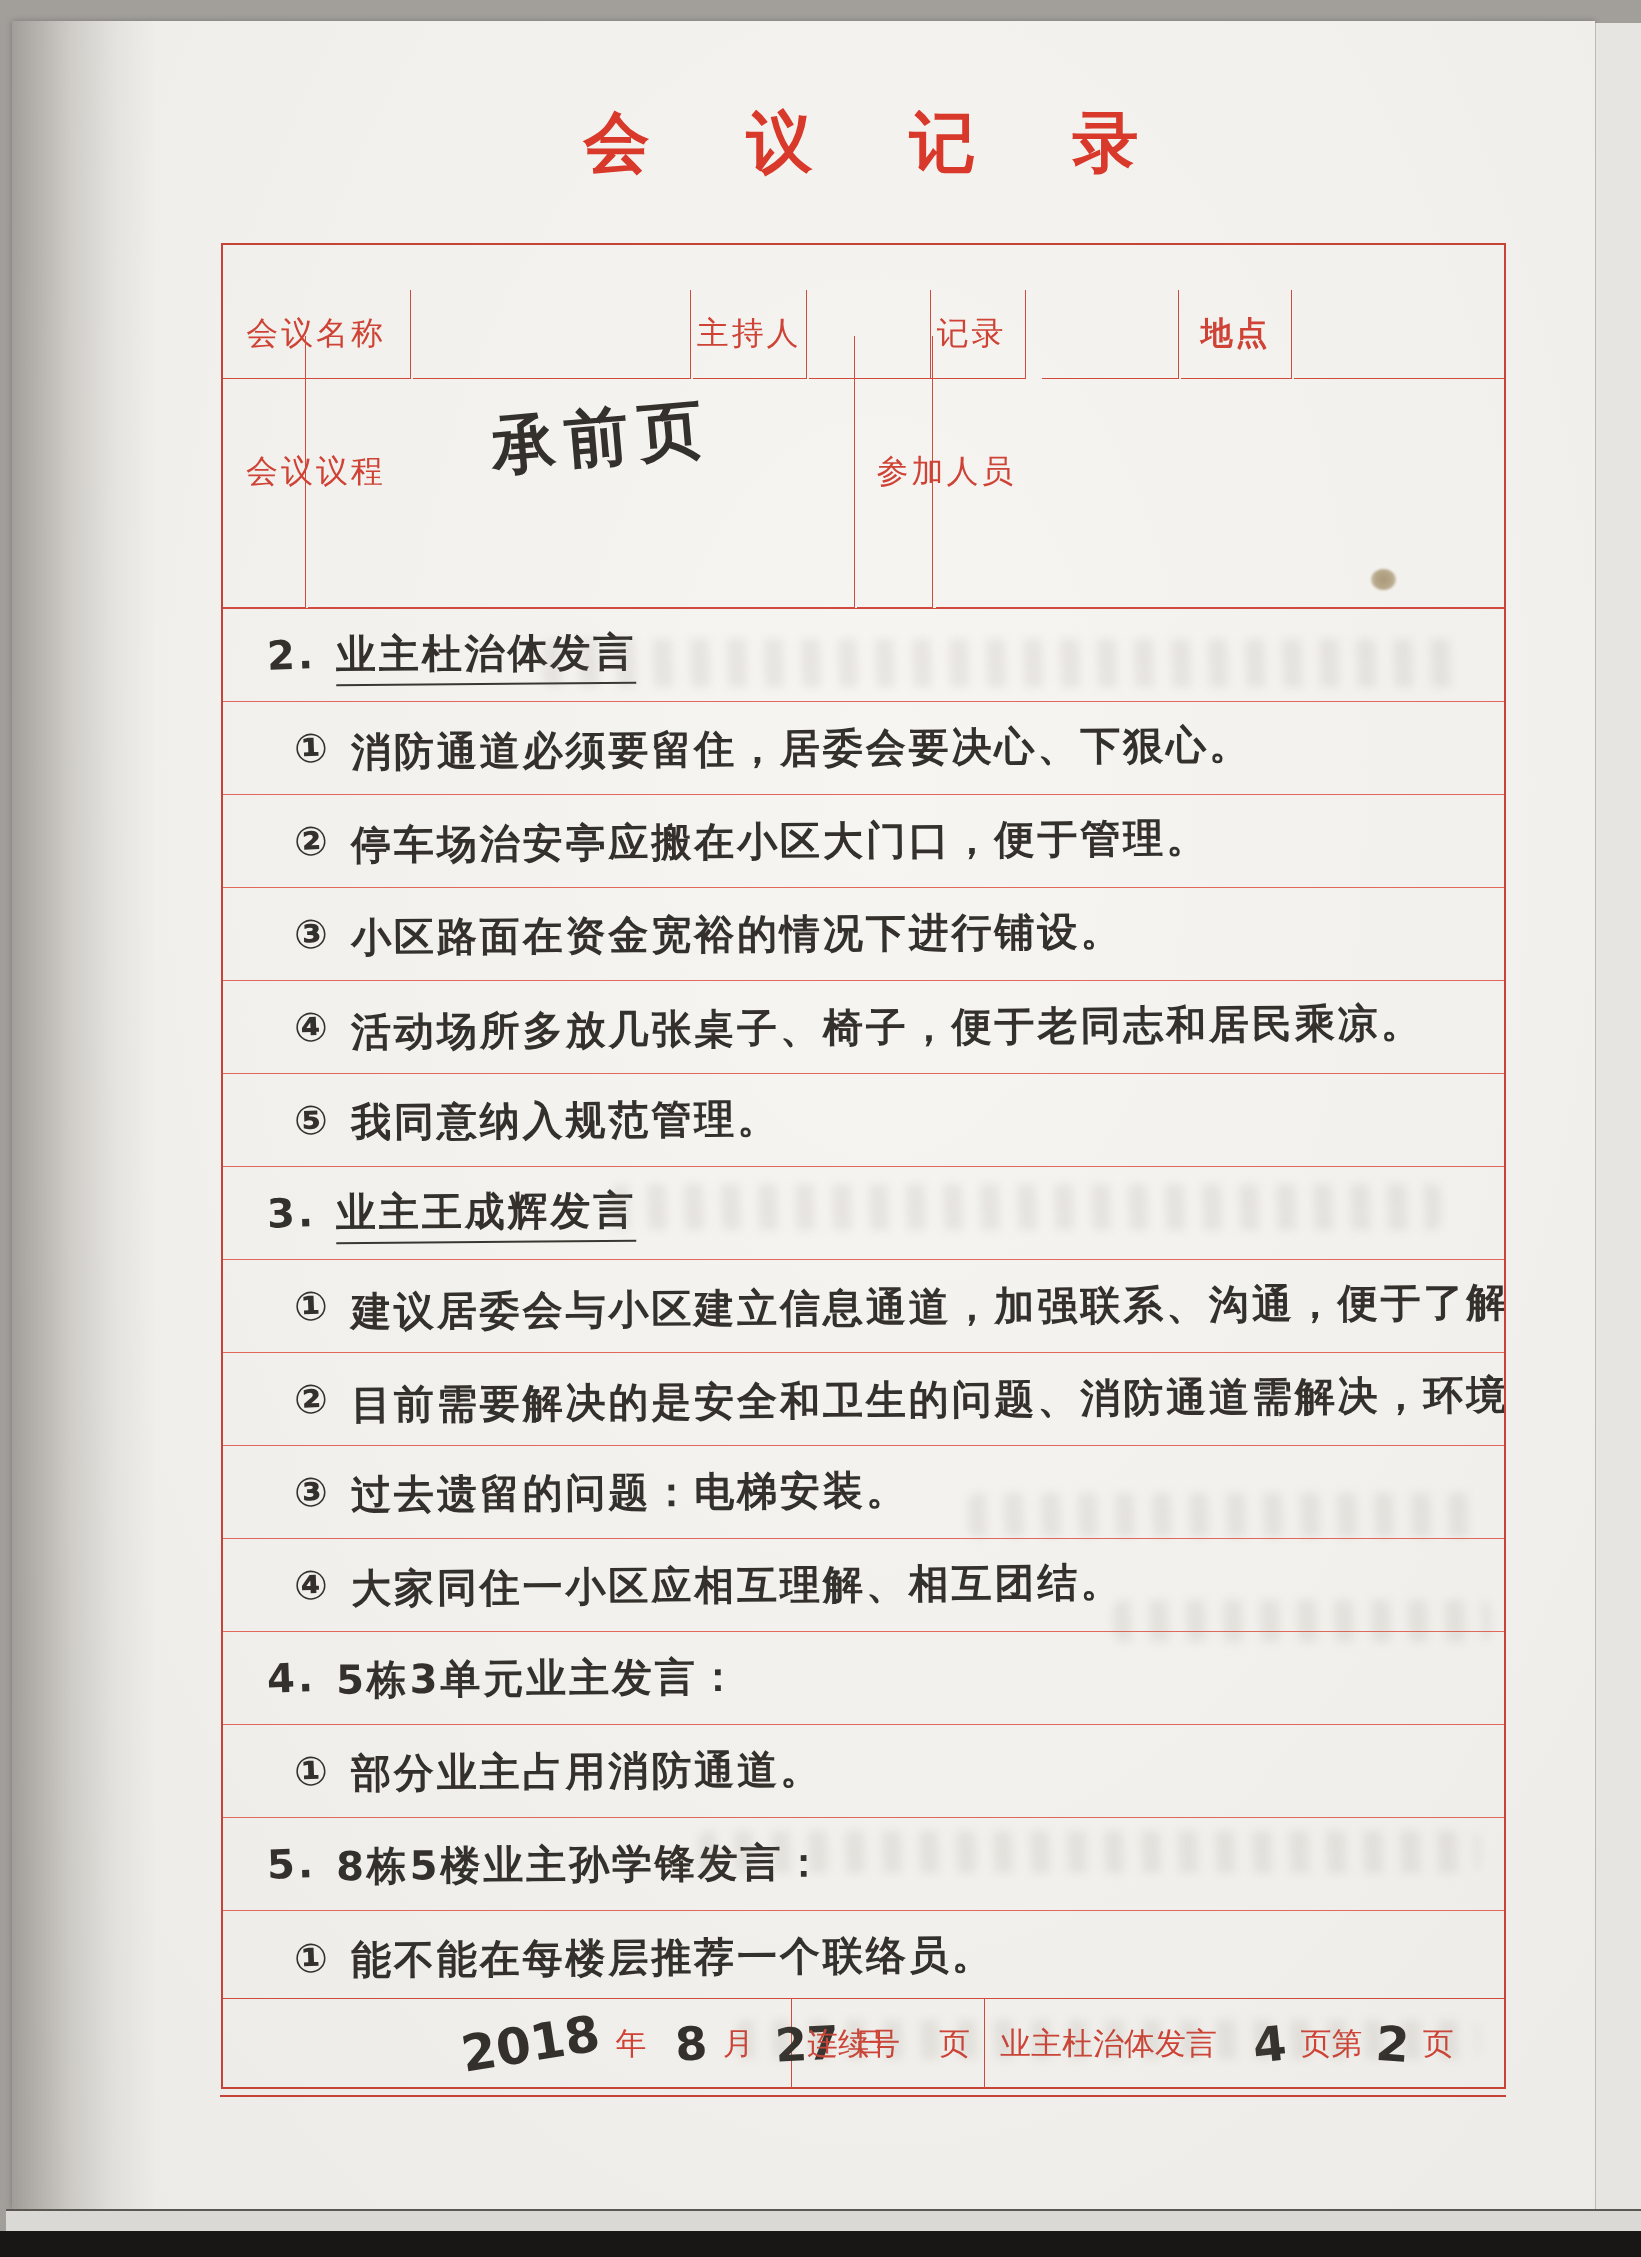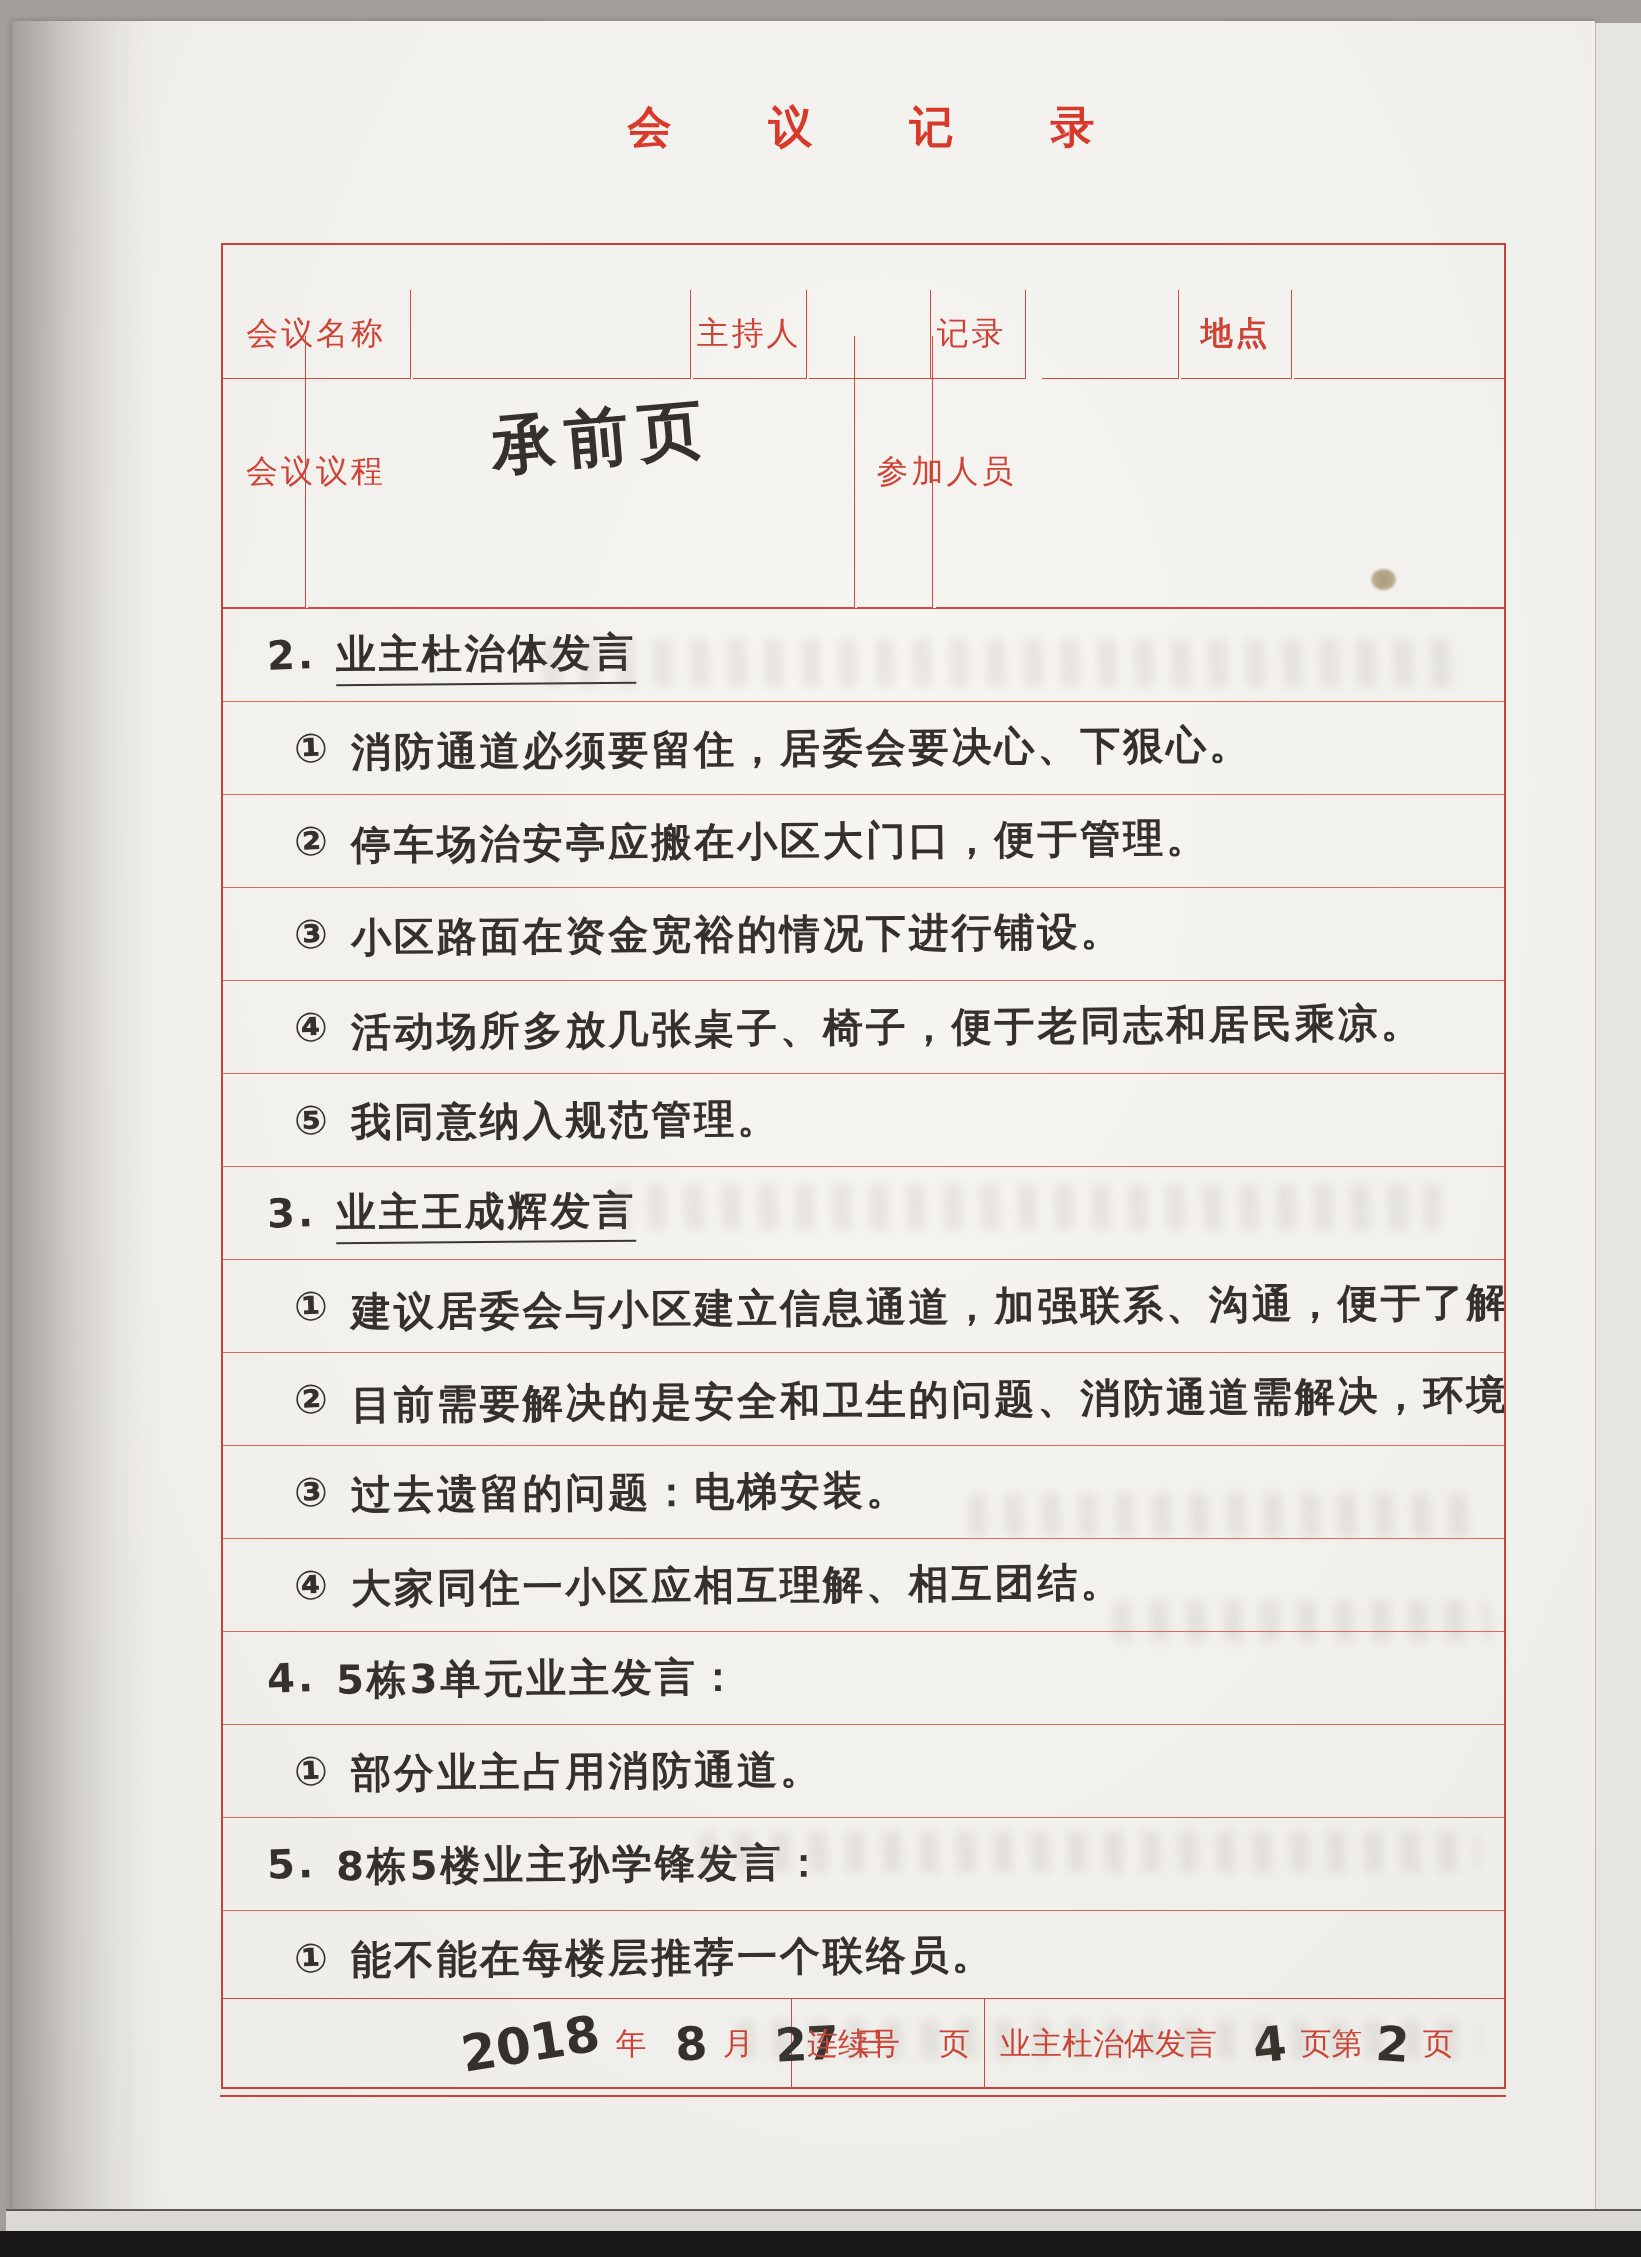--- a/index.html
+++ b/index.html
@@ -29,21 +29,21 @@
     background:#dbd9d5;border-top:2.9px solid #5b5854;
   }
   #bottom-black{
     position:absolute;left:0;top:2231px;width:1641px;height:26px;
     background:#181715;
   }
   
   .red{color:#cf4336;}
   #title{
     position:absolute;left:209px;top:77px;width:1281px;
-    text-align:center;font-size:44px;font-weight:bold;color:#d8392b;
+    text-align:center;font-size:66px;font-weight:bold;color:#d8392b;
     letter-spacing:97px;text-indent:97px;white-space:nowrap;
   }
   #form-table{
     position:absolute;left:209px;top:222px;width:1281px;height:1842px;
     border:2.9px solid #c64338;box-sizing:content-box;
   }
   #form-table::after{ 
     content:"";position:absolute;left:-2.9px;right:-2.9px;bottom:-9.7px;
     border-top:2.9px solid #c64338;
   }

